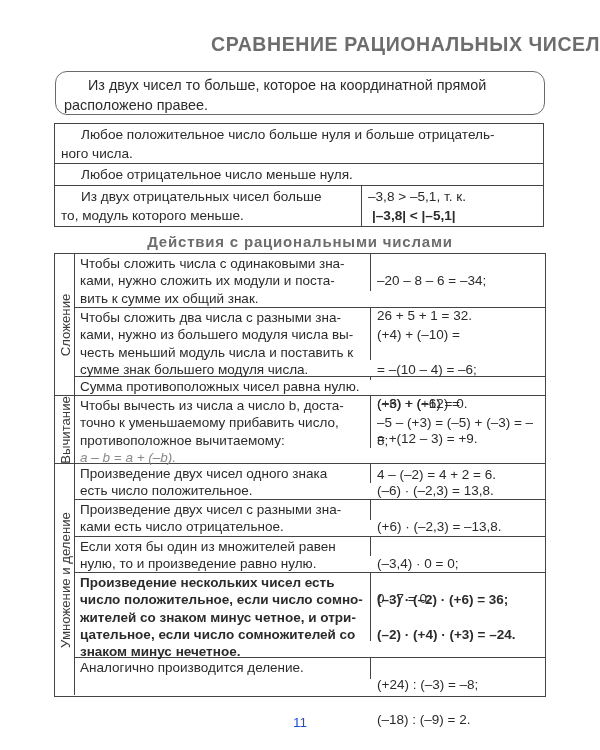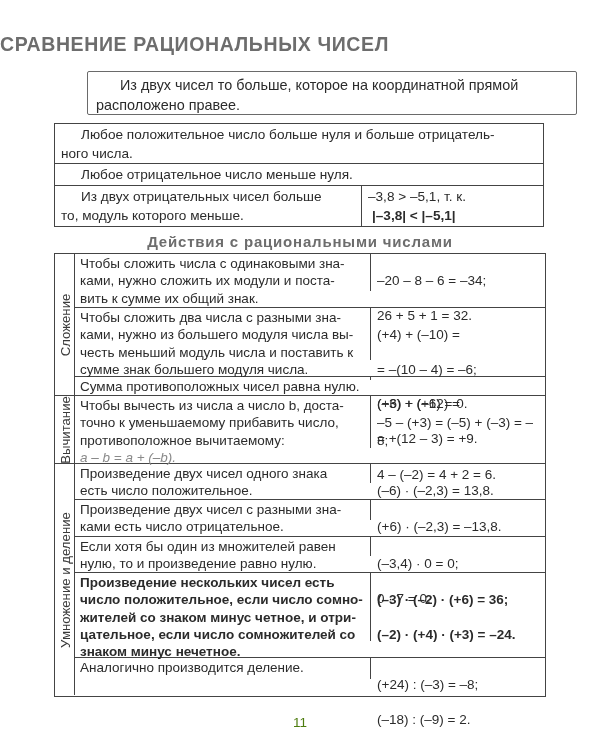--- a/index.html
+++ b/index.html
@@ -1,22 +1,22 @@
 <!DOCTYPE html>
 <html><head>
   <meta charset="utf-8">
   <style>
     html, body { margin: 0; padding: 0; background: #ffffff; }
     body { width: 600px; height: 750px; position: relative; overflow: hidden;
       font-family: "Liberation Sans", "DejaVu Sans", sans-serif; color: #2b2b2b; }
     .abs { position: absolute; }
-    .title { left: 0; width: 600px; top: 33px; text-align: left; font-weight: bold;
+    .title { left: 0; width: 600px; top: 33px; text-align: right; font-weight: bold;
       font-size: 19.5px; letter-spacing: 0.6px; color: #6d6d6d; }
     .rule-box { left: 55px; top: 71px; width: 490px; height: 44px; border: 1.3px solid #6a6a6a;
-      border-radius: 2px; box-sizing: border-box; padding: 3px 8px 0 8px; font-size: 14.4px; line-height: 20px; margin-left: 32px; }
+      border-radius: 12px; box-sizing: border-box; padding: 3px 8px 0 8px; font-size: 14.4px; line-height: 20px; }
     .rule-box .ind { text-indent: 24px; display:block; }
     .t1 { left: 54px; top: 123px; width: 490px; height: 104px; border: 1.6px solid #444; box-sizing: border-box; }
     .t1 .row { position: absolute; left: 0; right: 0; border-bottom: 1.3px solid #444; box-sizing: border-box;
       font-size: 13.6px; line-height: 18.5px; padding: 2px 6px 0 6px; }
     .t1 .row:last-child { border-bottom: none; }
     .ind { text-indent: 20px; }
     .t1 .split { position: absolute; top: 0; bottom: 0; border-left: 1.3px solid #444; }
     .subtitle { left: 0; width: 600px; top: 233px; text-align: center; font-weight: bold; font-size: 15px;
       letter-spacing: 0.8px; color: #6d6d6d; }
     .t2 { left: 54px; top: 253px; width: 492px; height: 444px; border: 1.6px solid #444; box-sizing: border-box; }
@@ -26,21 +26,21 @@
     .t2 .glabel span { position: absolute; left: 50%; top: 50%; transform: translate(-50%,-50%) rotate(-90deg);
       white-space: nowrap; font-size: 13.2px; color: #3a3a3a; }
     .t2 .r { position: absolute; left: 19px; right: 0; border-bottom: 1.3px solid #444; box-sizing: border-box; }
     .t2 .r:last-child { border-bottom: none; }
     .t2 .c1 { position: absolute; left: 0; top: 0; bottom: 16px; width: 297px; border-right: 1.3px solid #444;
       box-sizing: border-box; padding: 1px 4px 0 6px; font-size: 13.5px; line-height: 17.3px; text-align: justify; }
     .t2 .c2 { position: absolute; left: 297px; right: 0; top: 0; bottom: 0; padding: 1px 4px 0 6px;
       font-size: 13.5px; line-height: 17.3px; white-space: pre-line; }
     .line { display: block; }
     .gray { color: #8a8a8a; font-style: italic; }
-    .pageno { left: 0; width: 600px; top: 715px; text-align: center; font-size: 13.5px; color: #4d7c0f; }
+    .pageno { left: 0; width: 600px; top: 715px; text-align: center; font-size: 13.5px; color: #1d4ed8; }
   </style>
 </head>
 <body>
 
 <div class="abs title">СРАВНЕНИЕ РАЦИОНАЛЬНЫХ ЧИСЕЛ</div>
 
 <div class="abs rule-box">
   <span class="ind">Из двух чисел то больше, которое на координатной прямой</span>
   <span class="line">расположено правее.</span>
 </div>

